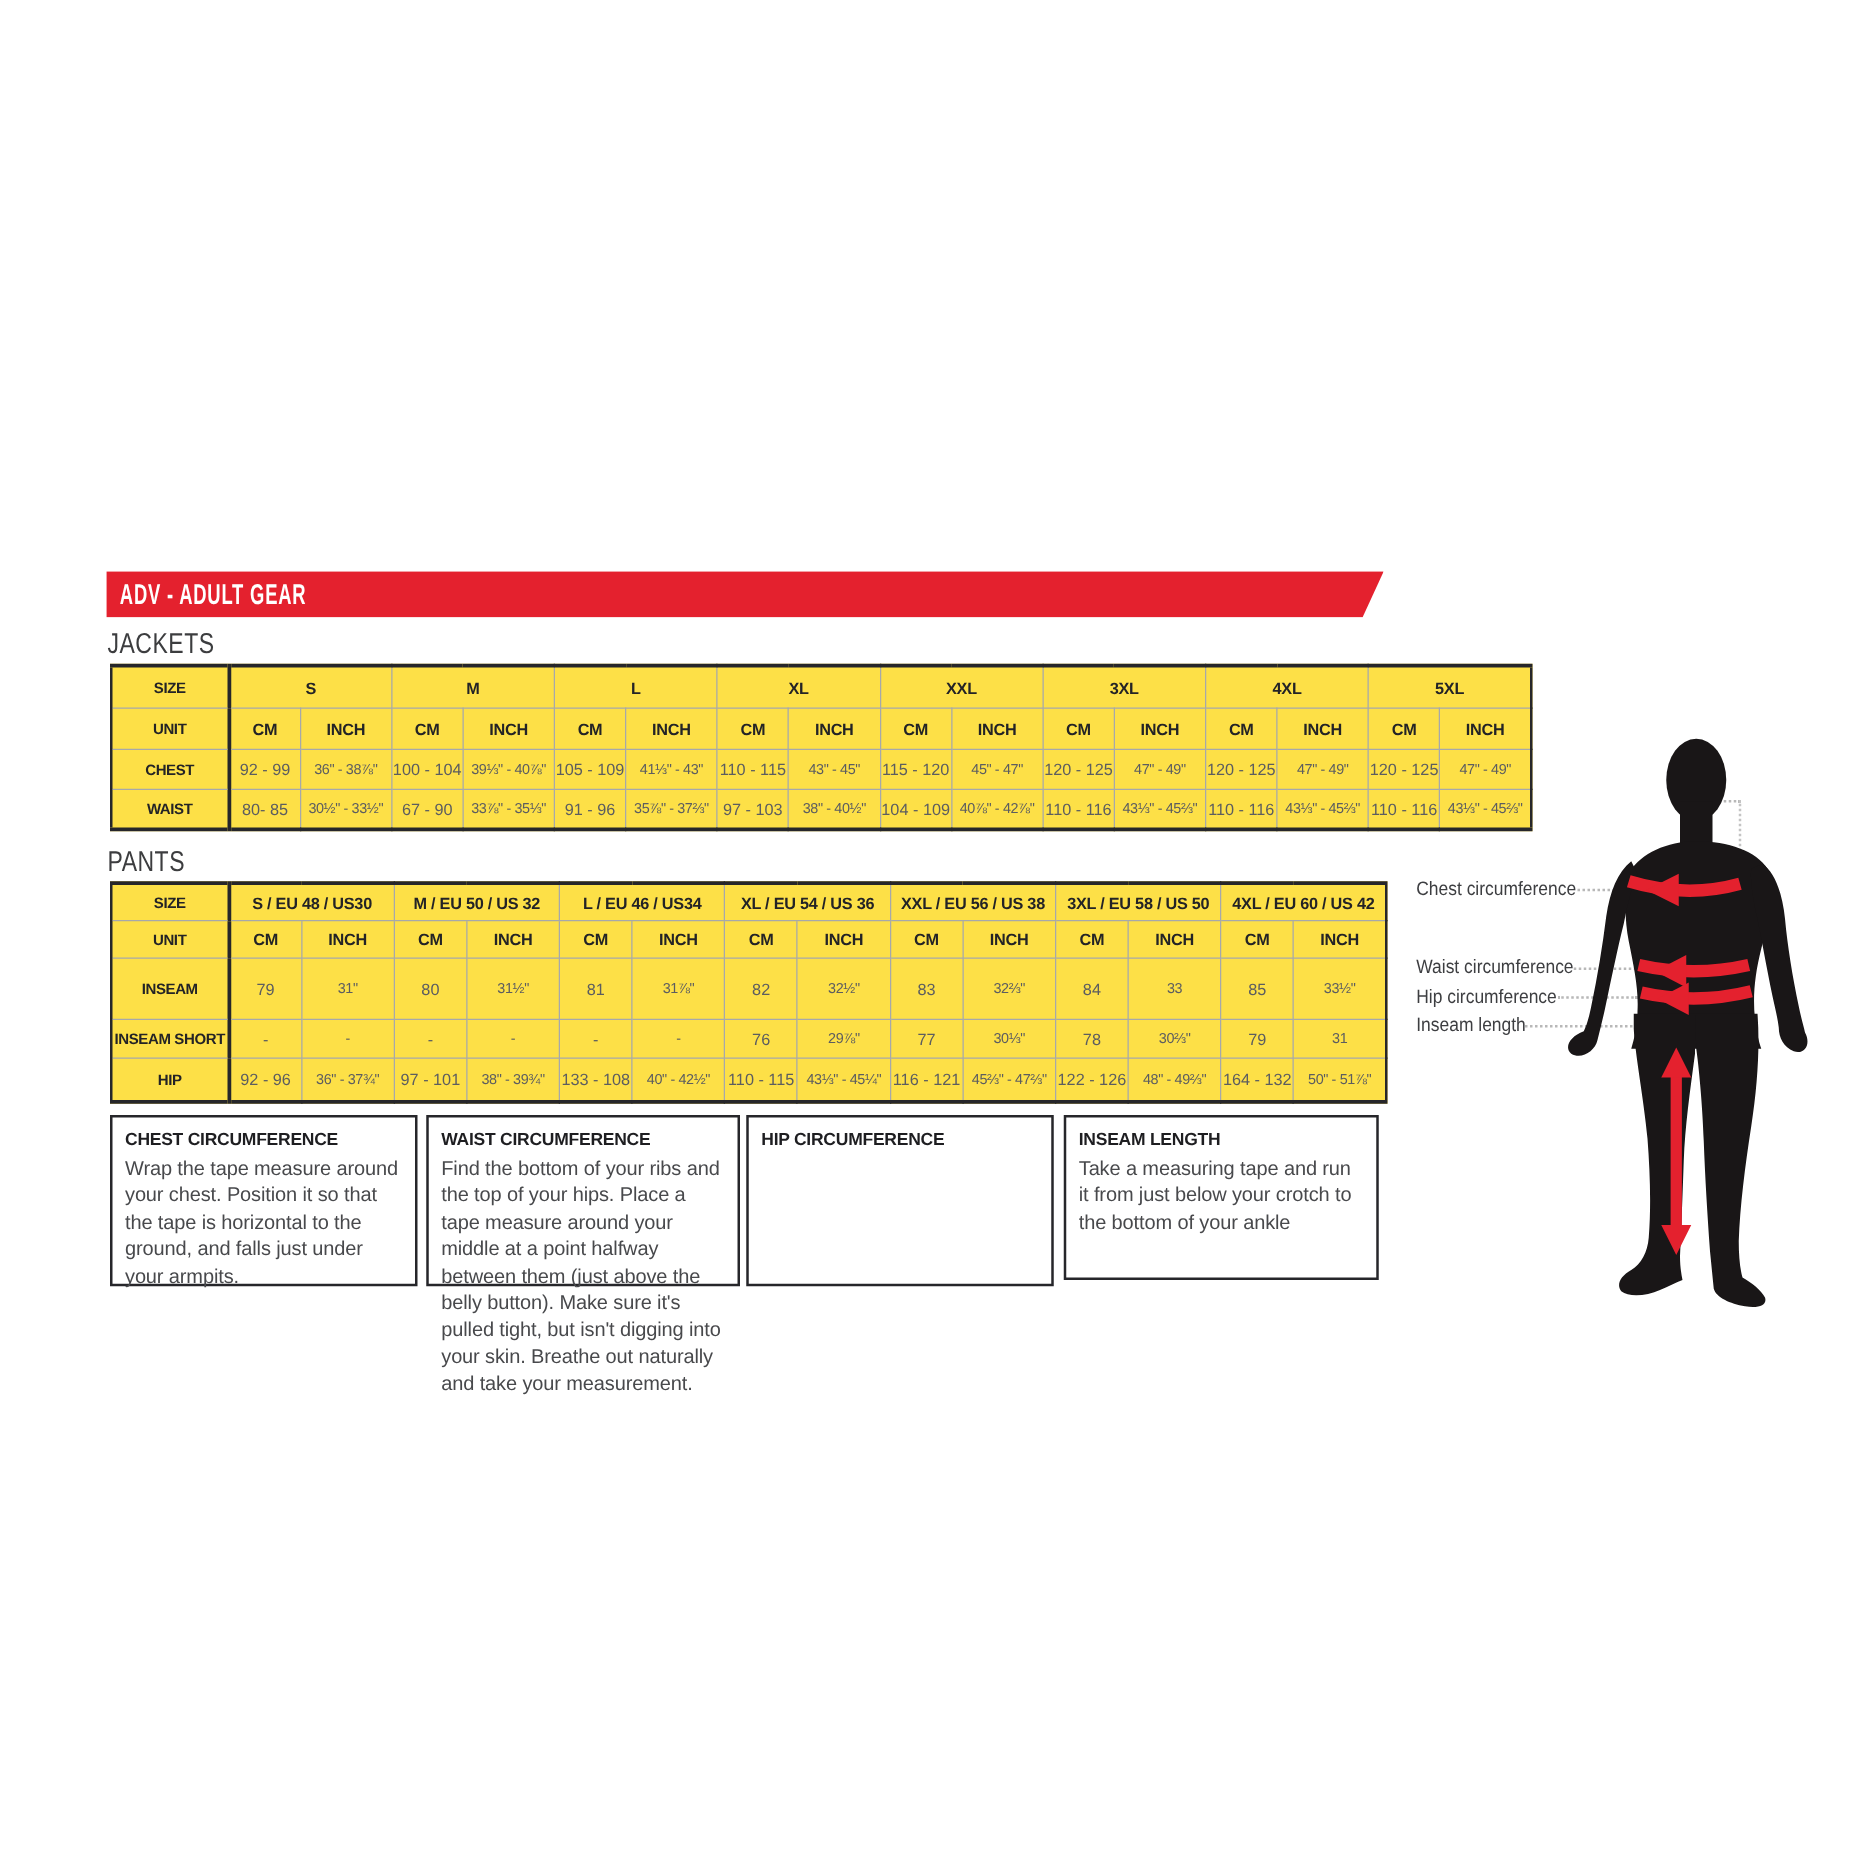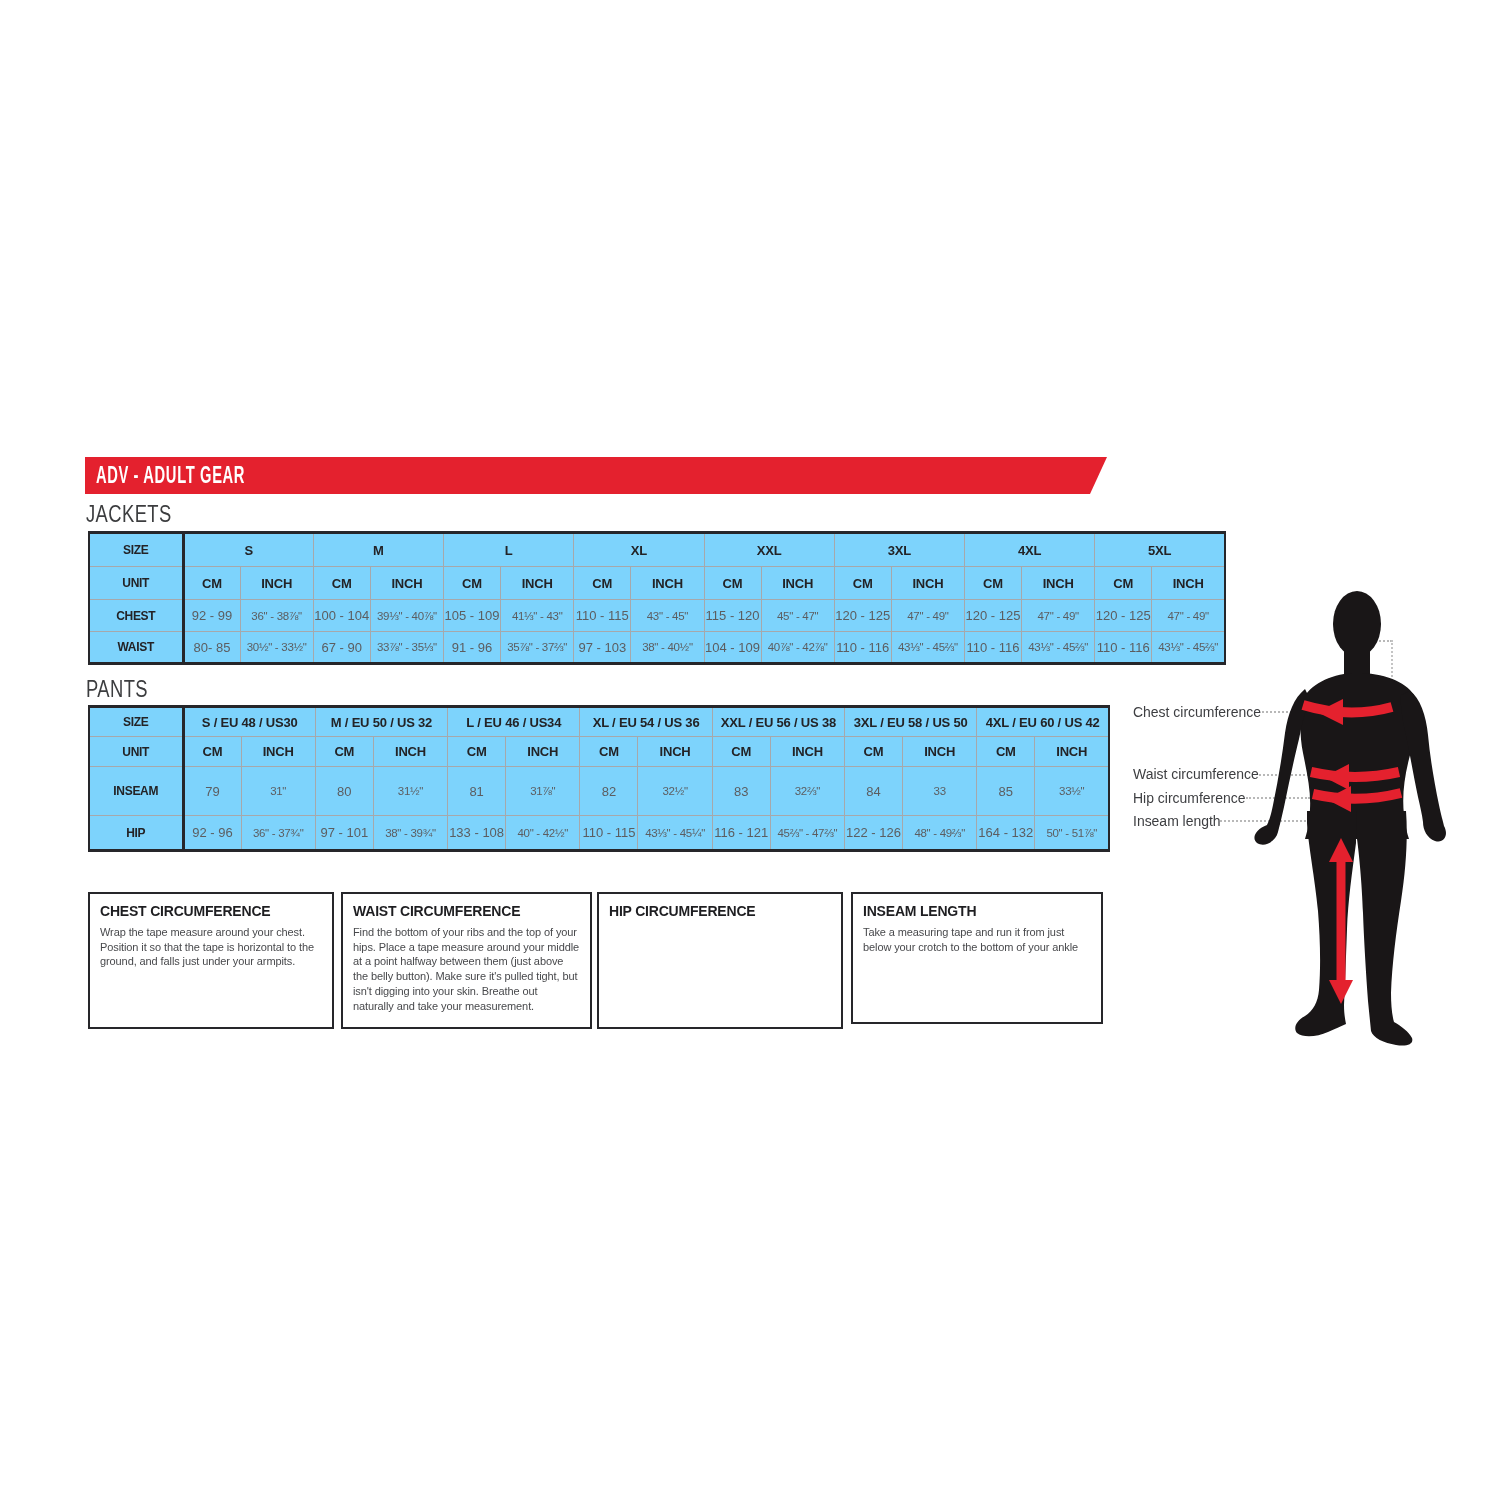--- a/index.html
+++ b/index.html
@@ -24,21 +24,21 @@
   
   .section-label{
     color:#3c3d3f;font-size:23px;font-weight:400;white-space:nowrap;
     transform:scaleX(0.8);transform-origin:left center;letter-spacing:0.5px;
   }
   #jackets-label{left:86px;top:501px;}
   #pants-label{left:86px;top:676px;}
 
   
   table.sz{
-    position:absolute;border-collapse:collapse;table-layout:fixed;background:#7dd3fc;
+    position:absolute;border-collapse:collapse;table-layout:fixed;background:#fde047;
     border:2px solid #26262a;border-top-width:3px;border-bottom-width:3px;
   }
   table.sz td{
     border:1px solid #a6a8ab;text-align:center;vertical-align:middle;
     overflow:hidden;white-space:nowrap;padding:0;
   }
   td.hd{font-weight:bold;color:#232326;font-size:13px;letter-spacing:-0.2px;}
   td.rowhead{
     font-weight:bold;font-size:12px;color:#232326;letter-spacing:-0.3px;
     border-right:3px solid #26262a !important;
@@ -61,21 +61,21 @@
   
   .info-box{
     position:absolute;top:892px;border:2px solid #26262a;background:#fff;
     box-sizing:border-box;padding:7px 10px 6px 10px;
   }
   #info-0{left:88px;width:246px;height:137px;}
   #info-1{left:341px;width:251px;height:137px;}
   #info-2{left:597px;width:246px;height:137px;}
   #info-3{left:851px;width:252px;height:132px;}
   .info-title{font-weight:bold;font-size:14px;color:#1e1e21;margin:2px 0 6px 0;letter-spacing:-0.2px;}
-  .info-body{font-size:11px;color:#48494c;line-height:1.34;letter-spacing:-0.1px;}
+  .info-body{font-size:16px;color:#48494c;line-height:1.34;letter-spacing:-0.1px;}
 
   
   .fig-label{
     position:absolute;left:1133px;font-size:15.5px;color:#3d3e41;white-space:nowrap;
     transform:scaleX(0.9);transform-origin:left center;
   }
   #fig-label-0{top:703px;}
   #fig-label-1{top:765px;}
   #fig-label-2{top:789px;}
   #fig-label-3{top:812px;}
@@ -249,20 +249,37 @@
     <td class="cm">81</td>
         <td class="in">31⅞"</td>
     <td class="cm">82</td>
         <td class="in">32½"</td>
     <td class="cm">83</td>
         <td class="in">32⅔"</td>
     <td class="cm">84</td>
         <td class="in">33</td>
     <td class="cm">85</td>
         <td class="in">33½"</td>
+  </tr>
+  <tr class="r-short">
+    <td class="rowhead">INSEAM SHORT</td>
+    <td class="cm">-</td>
+        <td class="in">-</td>
+    <td class="cm">-</td>
+        <td class="in">-</td>
+    <td class="cm">-</td>
+        <td class="in">-</td>
+    <td class="cm">76</td>
+        <td class="in">29⅞"</td>
+    <td class="cm">77</td>
+        <td class="in">30⅓"</td>
+    <td class="cm">78</td>
+        <td class="in">30⅔"</td>
+    <td class="cm">79</td>
+        <td class="in">31</td>
   </tr>
   <tr class="r-hip">
     <td class="rowhead">HIP</td>
     <td class="cm">92 - 96</td>
         <td class="in">36" - 37¾"</td>
     <td class="cm">97 - 101</td>
         <td class="in">38" - 39¾"</td>
     <td class="cm">133 - 108</td>
         <td class="in">40" - 42½"</td>
     <td class="cm">110 - 115</td>

